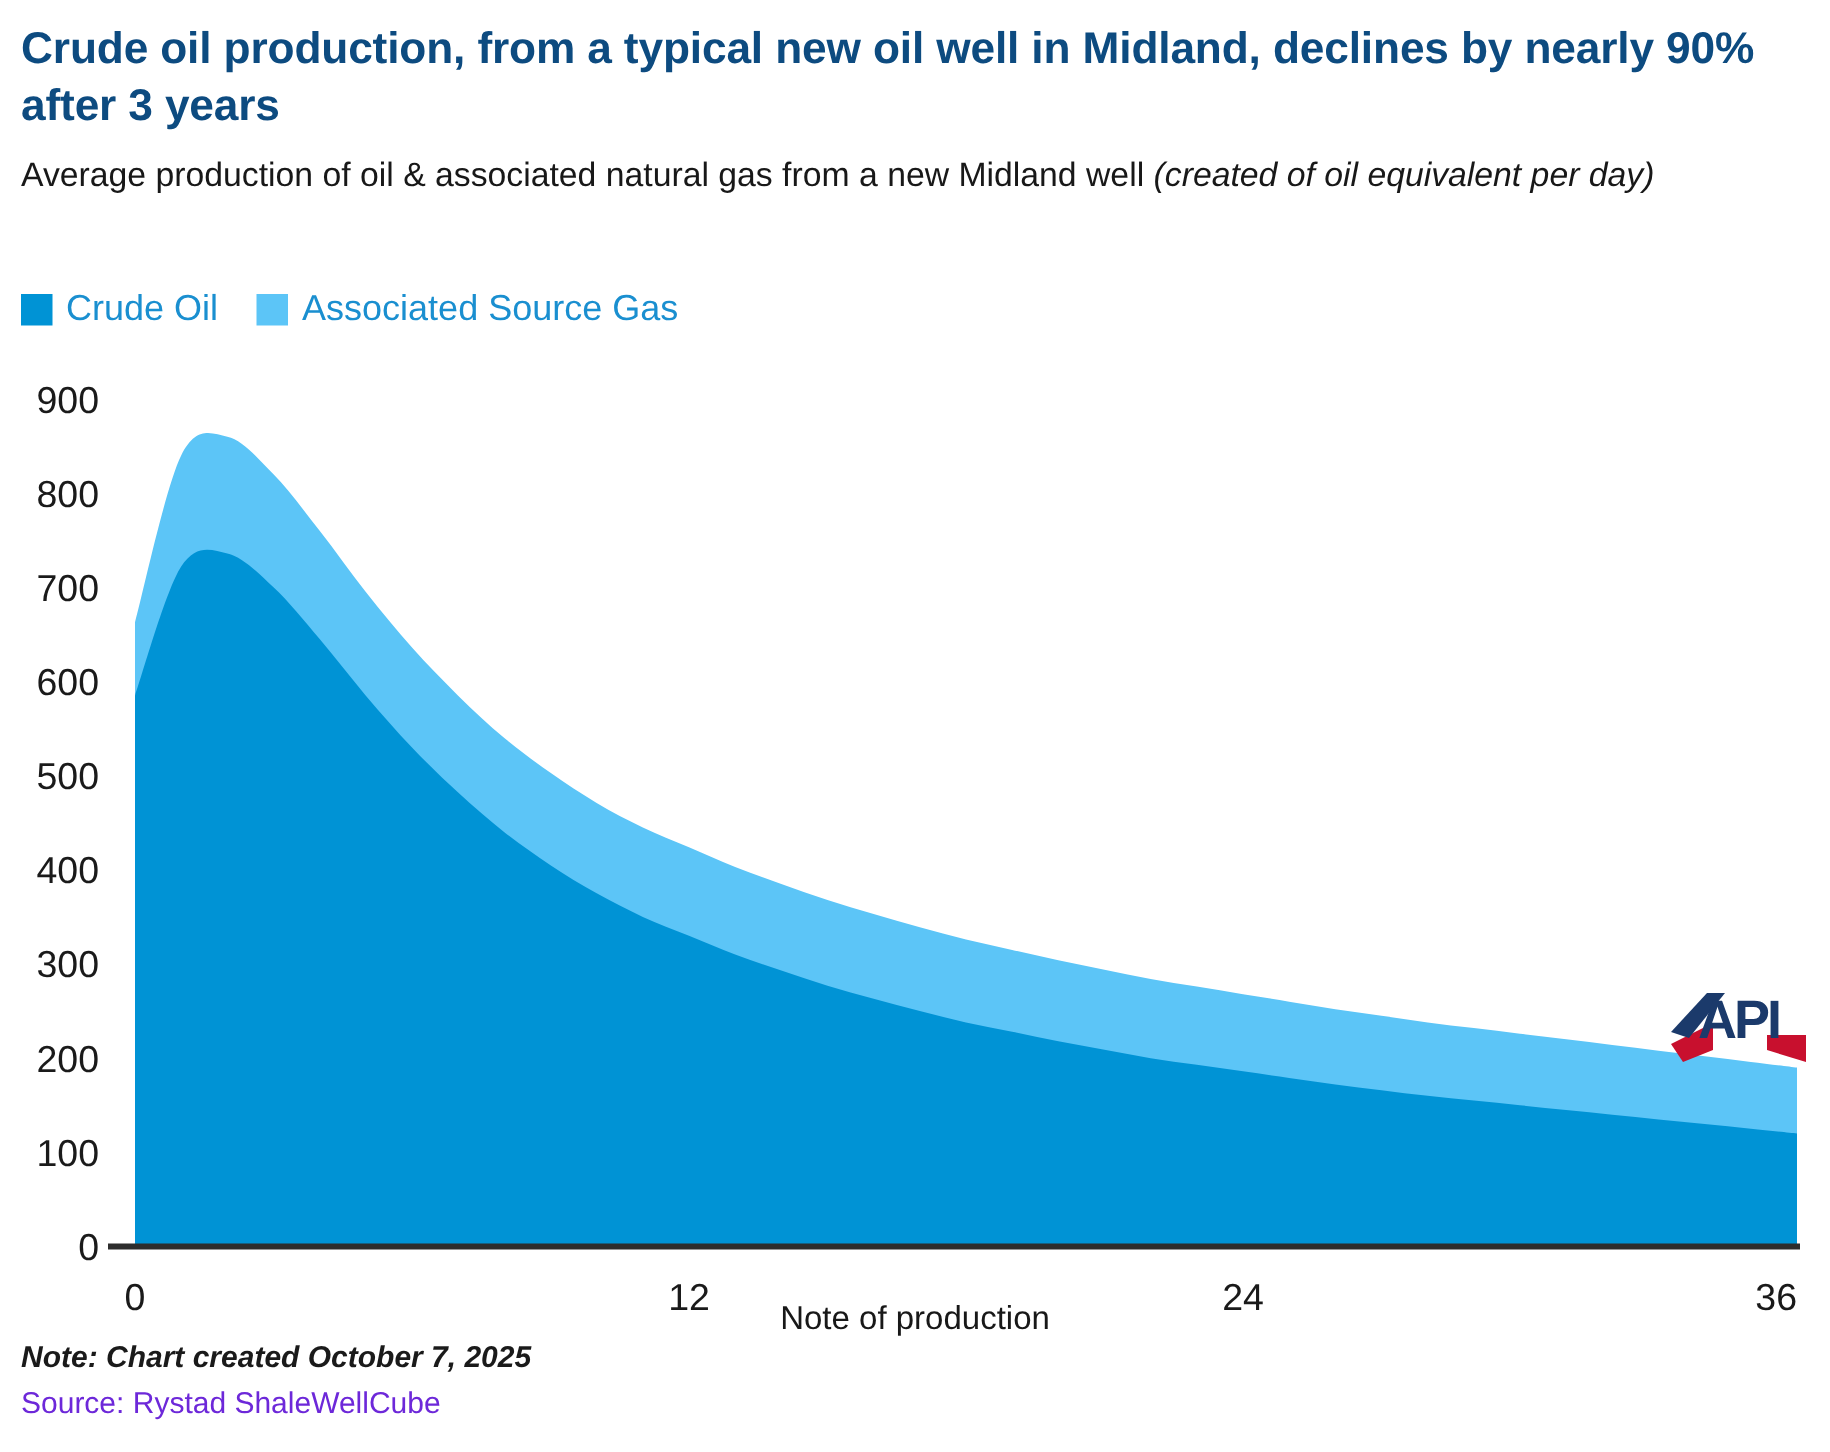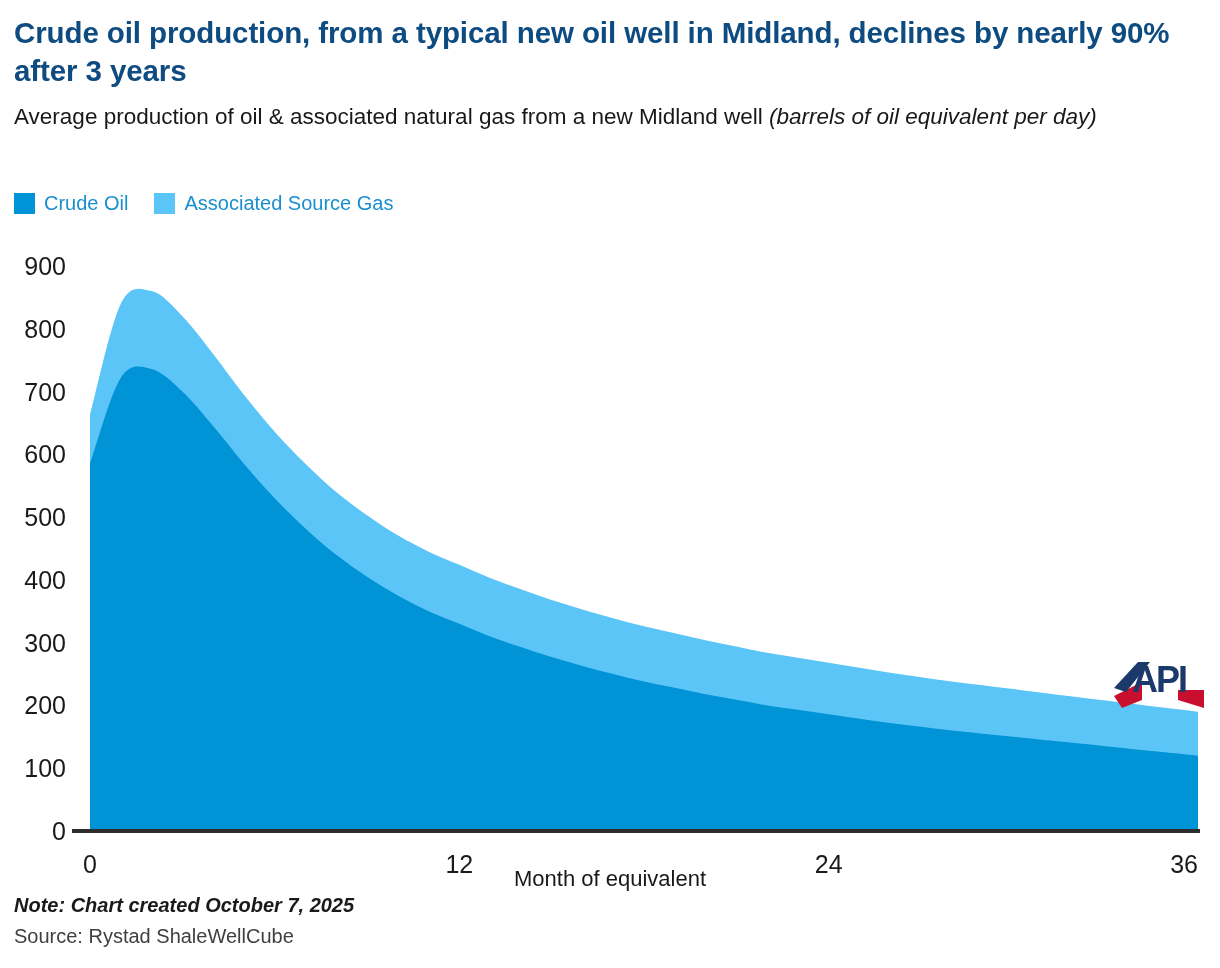--- a/index.html
+++ b/index.html
@@ -58,21 +58,21 @@
     align-items: center;
     margin-right: 26px;
   }
   .legend-swatch {
     width: 21px;
     height: 21px;
     margin-right: 9px;
     flex: 0 0 auto;
   }
   .legend-label {
-    font-size: 20px;
+    font-size: 24px;
     color: #1a8fd0;
     white-space: nowrap;
   }
   .chart-area {
     position: absolute;
     left: 0;
     top: 238px;
     width: 1220px;
     height: 640px;
   }
@@ -93,21 +93,21 @@
   }
   .note {
     font-size: 20px;
     font-style: italic;
     font-weight: bold;
     color: #1a1a1a;
     line-height: 1.35;
   }
   .source {
     font-size: 20px;
-    color: #404040;
+    color: #6d28d9;
     line-height: 1.45;
     margin-top: 3px;
   }
   .logo {
     position: absolute;
     right: 12px;
     bottom: 8px;
     width: 96px;
     height: 60px;
   }
@@ -117,21 +117,21 @@
     fill: #1a1a1a;
   }
 </style>
 </head>
 <body>
 
 <div class="page">
 
   <div class="title">Crude oil production, from a typical new oil well in Midland, declines by nearly 90% after 3 years</div>
 
-  <div class="subtitle"><span>Average production of oil &amp; associated natural gas from a new Midland well </span><span class="units">(barrels of oil equivalent per day)</span></div>
+  <div class="subtitle"><span>Average production of oil &amp; associated natural gas from a new Midland well </span><span class="units">(created of oil equivalent per day)</span></div>
 
   <div class="legend">
     <div class="legend-item">
       <span class="legend-swatch" id="sw0" style="background: rgb(0, 147, 213);"></span>
       <span class="legend-label" id="lb0" style="color: rgb(26, 143, 208);">Crude Oil</span>
     </div>
     <div class="legend-item">
       <span class="legend-swatch" id="sw1" style="background: rgb(92, 197, 247);"></span>
       <span class="legend-label" id="lb1" style="color: rgb(26, 143, 208);">Associated Source Gas</span>
     </div>
@@ -152,21 +152,21 @@
         <text x="66" y="162.55555555555554" text-anchor="end" font-size="25" class="tick">700</text>
         <text x="66" y="99.77777777777783" text-anchor="end" font-size="25" class="tick">800</text>
         <text x="66" y="37" text-anchor="end" font-size="25" class="tick">900</text>
         <text x="90" y="635" text-anchor="middle" font-size="25" class="tick">0</text>
         <text x="459.3333333333333" y="635" text-anchor="middle" font-size="25" class="tick">12</text>
         <text x="828.6666666666666" y="635" text-anchor="middle" font-size="25" class="tick">24</text>
         <text x="1198" y="635" text-anchor="end" font-size="25" class="tick">36</text>
       </svg>
   </div>
 
-  <div class="axis-label-x">Month of equivalent</div>
+  <div class="axis-label-x">Note of production</div>
 
   <div class="footnotes">
     <div class="note">Note: Chart created October 7, 2025</div>
     <div class="source">Source: Rystad ShaleWellCube</div>
   </div>
 
   <svg class="logo" viewBox="0 0 96 60">
     <path id="logo-red-left" d="M2 44 L30 30 L30 48 L10 56 Z" fill="#c8102e"></path>
     <path id="logo-red-right" d="M66 38 L92 38 L92 56 L66 48 Z" fill="#c8102e"></path>
     <path id="logo-navy-shape" d="M2 36 L26 10 L38 10 L14 40 Z" fill="#1b3a6b"></path>

